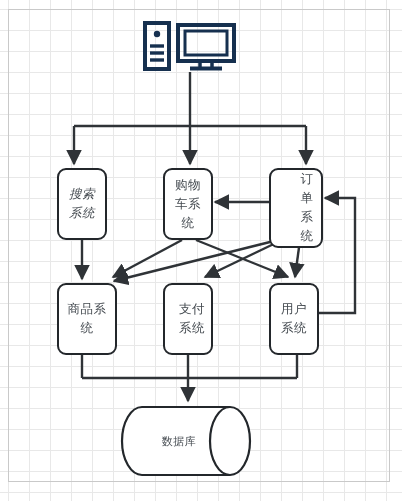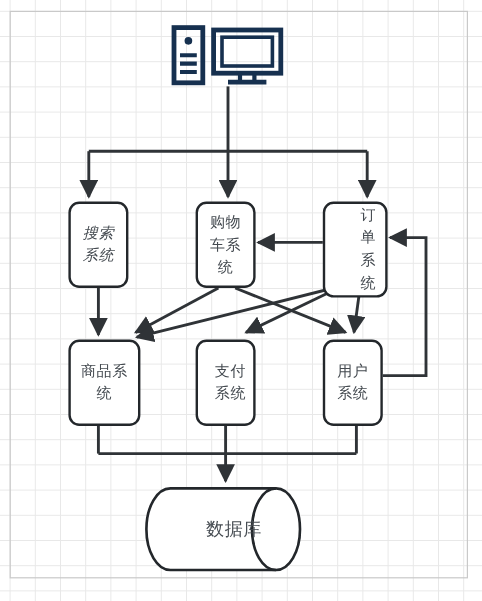--- a/index.html
+++ b/index.html
@@ -72,29 +72,29 @@
   #db {
     position: absolute;
     left: 120px;
     top: 405px;
     width: 132px;
     height: 72px;
     z-index: 3;
   }
   #db .db-text {
     position: absolute;
-    left: 16px;
+    left: 0;
     top: 0;
     width: 118px;
     height: 72px;
     display: flex;
     align-items: center;
     justify-content: center;
     color: #444a50;
-    font-size: 15px;
+    font-size: 11px;
     letter-spacing: 0.5px;
   }
   #computer-icon {
     position: absolute;
     left: 142px;
     top: 20px;
     width: 96px;
     height: 52px;
     z-index: 3;
   }

